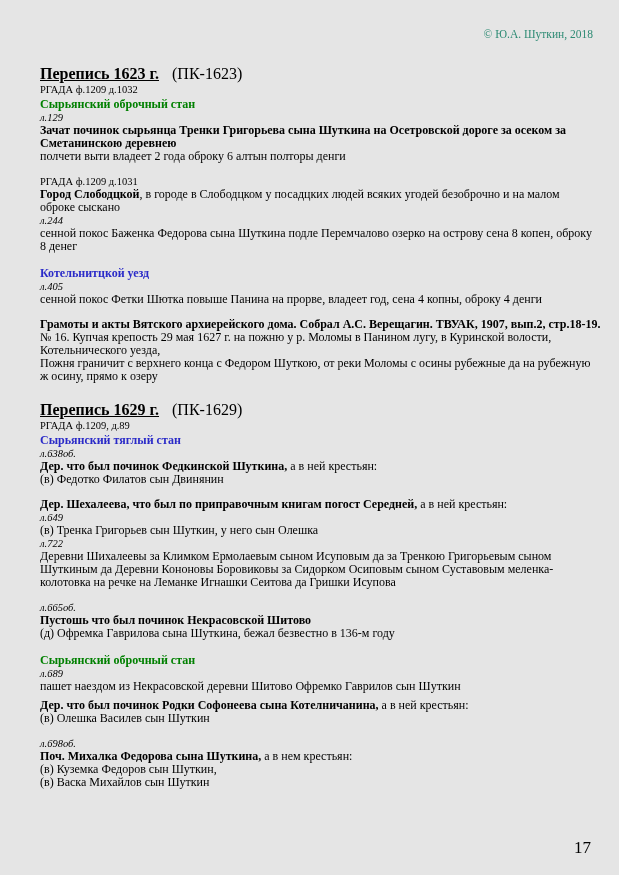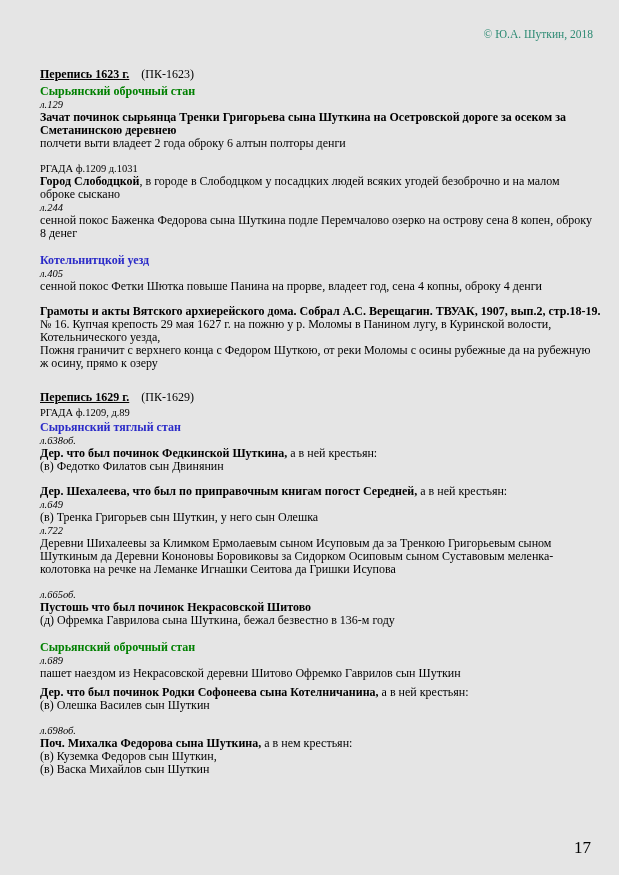--- a/index.html
+++ b/index.html
@@ -11,21 +11,21 @@
     color:#000000;
     overflow:hidden;
   }
   .content{padding:28px 26px 0 40px;}
   .copyright{
     text-align:right;
     font-size:11.5px;
     line-height:13px;
     color:#2e8b74;
   }
-  .h1{font-size:12px;line-height:18px;margin-top:24px;white-space:nowrap;}
+  .h1{font-size:16px;line-height:18px;margin-top:24px;white-space:nowrap;}
   .h1 .title{font-weight:bold;text-decoration:underline;}
   .h1 .code{font-weight:normal;margin-left:9px;}
   .h1.mt18{margin-top:18px;}
   .src{font-size:10.5px;line-height:13px;}
   .stan{font-size:12px;font-weight:bold;line-height:13px;margin-top:2px;}
   .green{color:#008000;}
   .blue{color:#2a2ac8;}
   .folio{font-size:10.5px;font-style:italic;line-height:13px;}
   .p{font-size:12px;line-height:13px;max-width:556px;}
   .b{font-weight:bold;font-family:Liberation Serif, serif;}
@@ -43,20 +43,21 @@
 
 <div class="page">
   <div class="content">
 
     <div class="copyright">© Ю.А. Шуткин, 2018</div>
 
     <div class="h1">
       <span class="title">Перепись 1623 г.</span>
       <span class="code">(ПК-1623)</span>
     </div>
+    <div class="src">РГАДА ф.1209 д.1032</div>
     <div class="stan green">Сырьянский оброчный стан</div>
     <div class="folio">л.129</div>
     <div class="p b">Зачат починок сырьянца Тренки Григорьева сына Шуткина на Осетровской дороге за осеком за Сметанинскою деревнею</div>
     <div class="p">полчети выти владеет 2 года оброку 6 алтын полторы денги</div>
 
     <div class="gap"></div>
 
     <div class="src">РГАДА ф.1209 д.1031</div>
     <div class="p"><span class="b">Город Слободцкой</span><span>, в городе в Слободцком у посадцких людей всяких угодей безоброчно и на малом оброке сыскано</span></div>
     <div class="folio">л.244</div>

